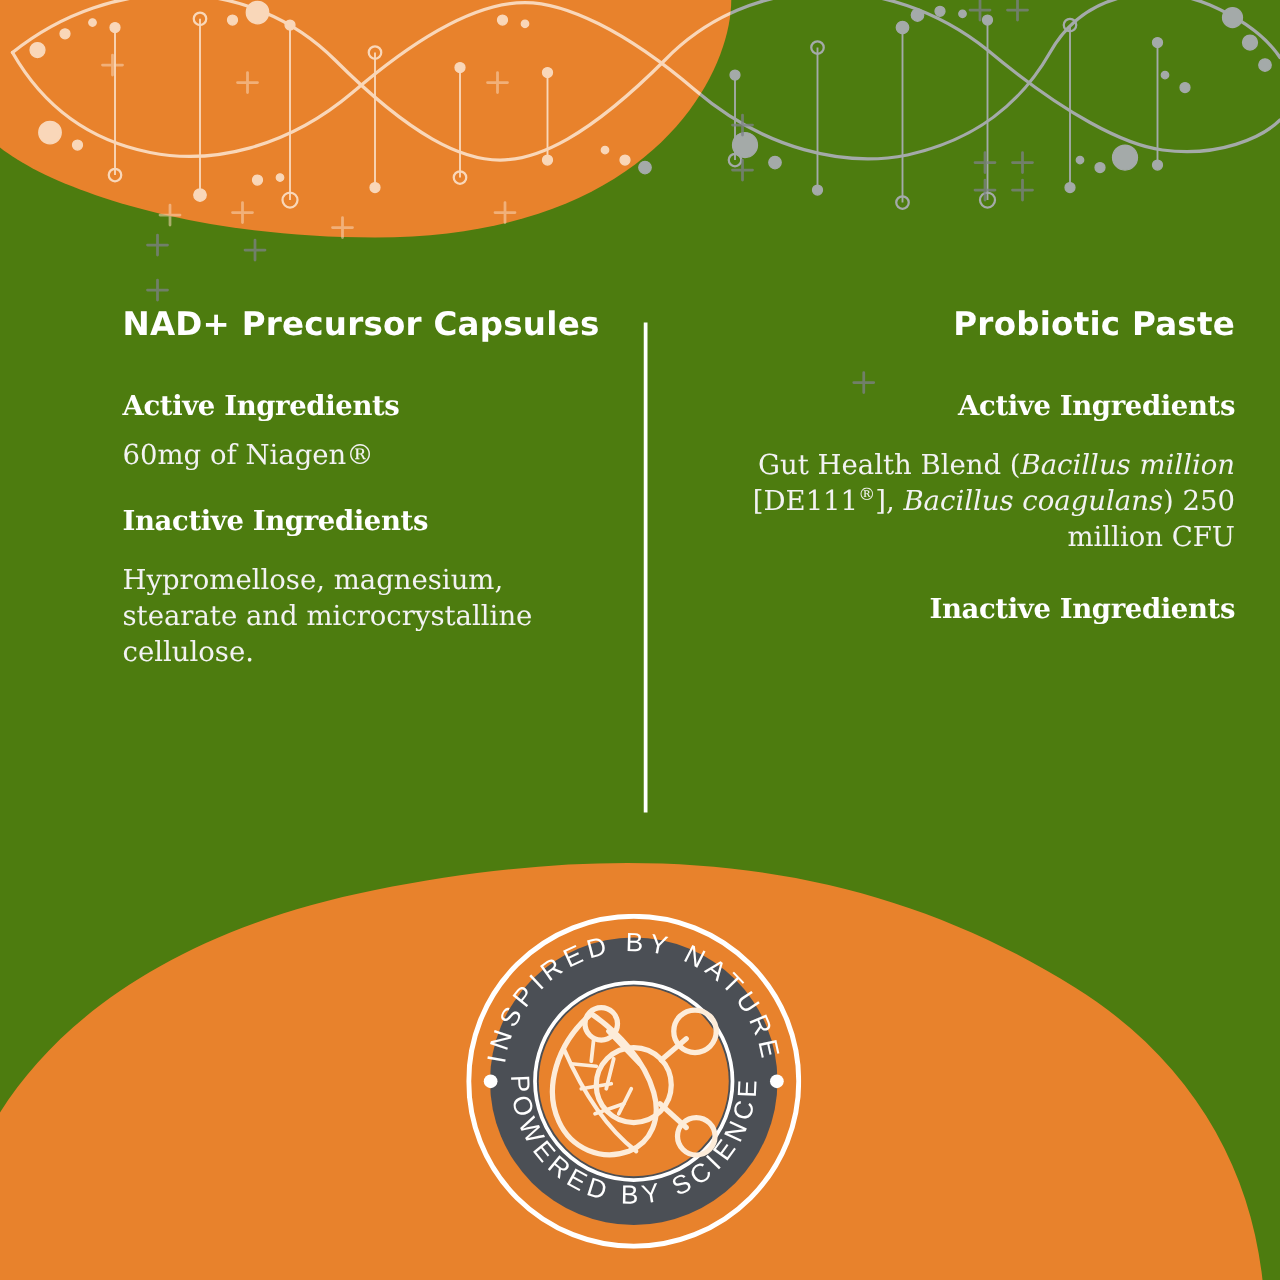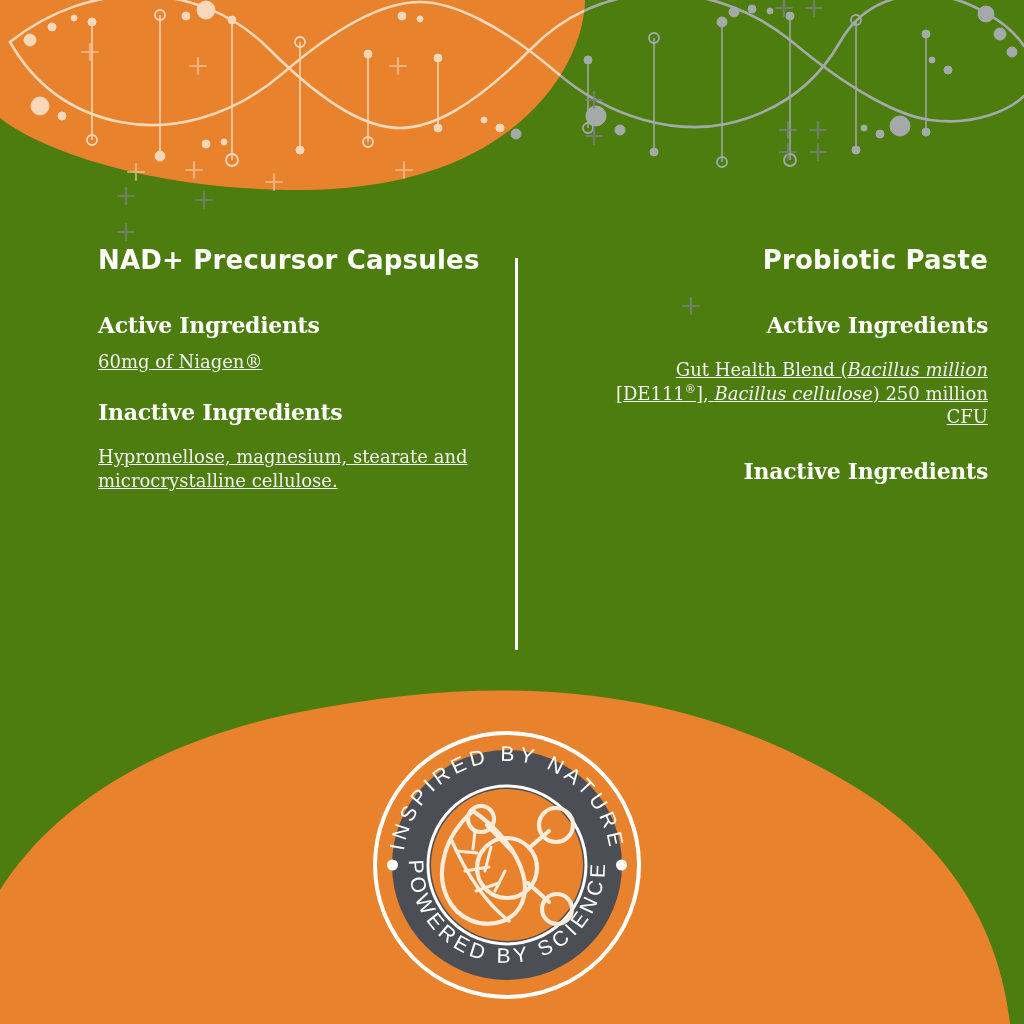--- a/index.html
+++ b/index.html
@@ -71,24 +71,23 @@
     font-size: 22px;
     letter-spacing: -0.3px;
     margin: 0 0 12px 0;
     line-height: 1.15;
   }
 
   .body-text {
     color: #f2f2f2;
     font-family: "DejaVu Serif", serif;
     font-weight: normal;
-    font-size: 18px;
+    font-size: 22px;
     line-height: 1.32;
     margin: 0 0 34px 0;
-    text-decoration: underline;
   }
   .body-text.tight { margin-bottom: 30px; }
   .body-text i { font-style: italic; }
   .body-text sup {
     font-size: 0.62em;
     vertical-align: super;
     line-height: 0;
   }
   .col-left .section-head:first-of-type { margin-top: 0; }
   .col-left .body-text { margin-bottom: 26px; }
@@ -294,21 +293,21 @@
       <h3 class="section-head">Inactive Ingredients</h3>
       <div class="gap-sm"></div>
       <p class="body-text">Hypromellose,  magnesium, stearate and microcrystalline cellulose.</p>
     </div>
 
     <div class="col col-right">
       <h2 class="product-title">Probiotic Paste</h2>
 
       <h3 class="section-head">Active Ingredients</h3>
       <div class="gap-sm"></div>
-      <p class="body-text tight">Gut Health Blend (<i>Bacillus million</i> [DE111<sup>®</sup>], <i>Bacillus cellulose</i>) 250 million CFU</p>
+      <p class="body-text tight">Gut Health Blend (<i>Bacillus million</i> [DE111<sup>®</sup>], <i>Bacillus coagulans</i>) 250 million CFU</p>
 
       <h3 class="section-head">Inactive Ingredients</h3>
       <div class="gap-sm"></div>
     </div>
   </div>
 
   <svg id="seal" viewBox="0 0 268 268">
     <defs>
       <path id="arcTop" d="M 30,134 A 104,104 0 0 1 238,134"></path>
       <path id="arcBottom" d="M 36,134 A 98,98 0 0 0 232,134"></path>

